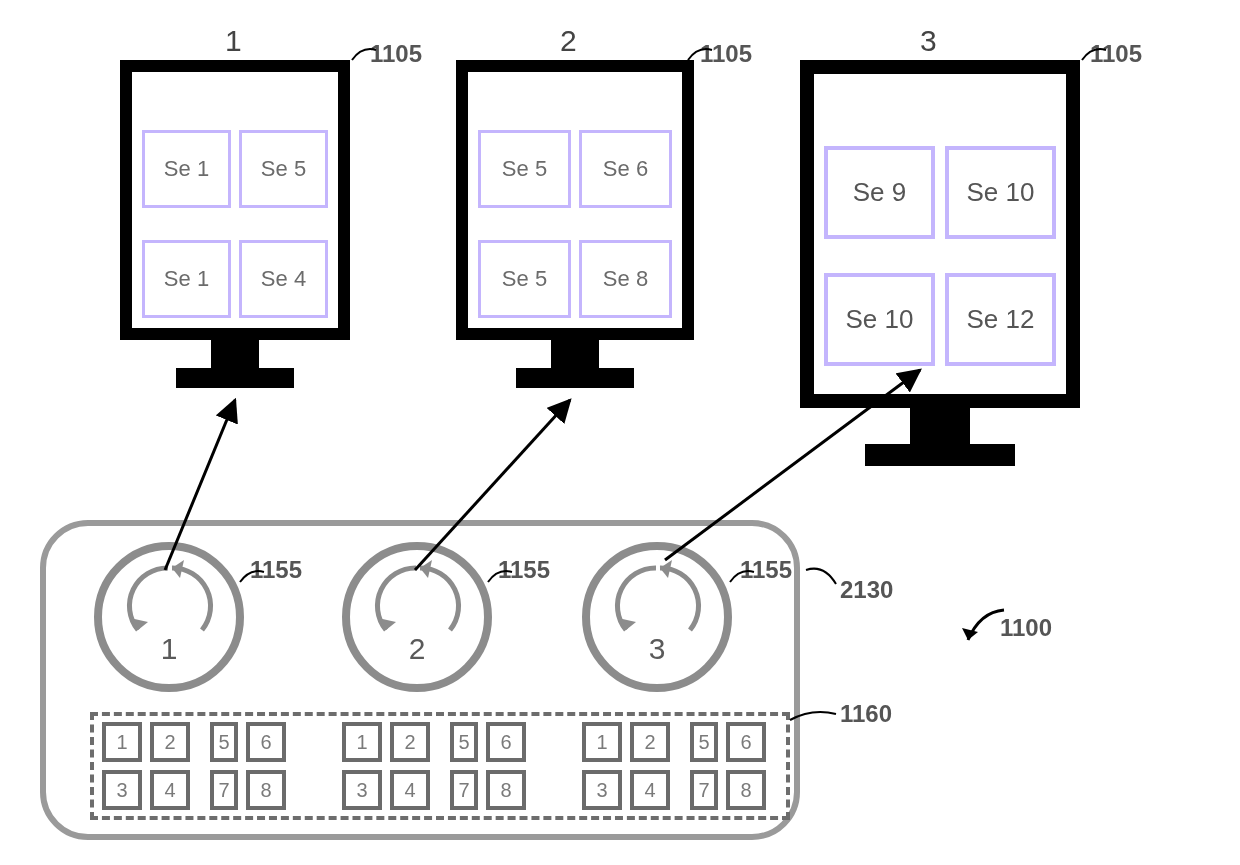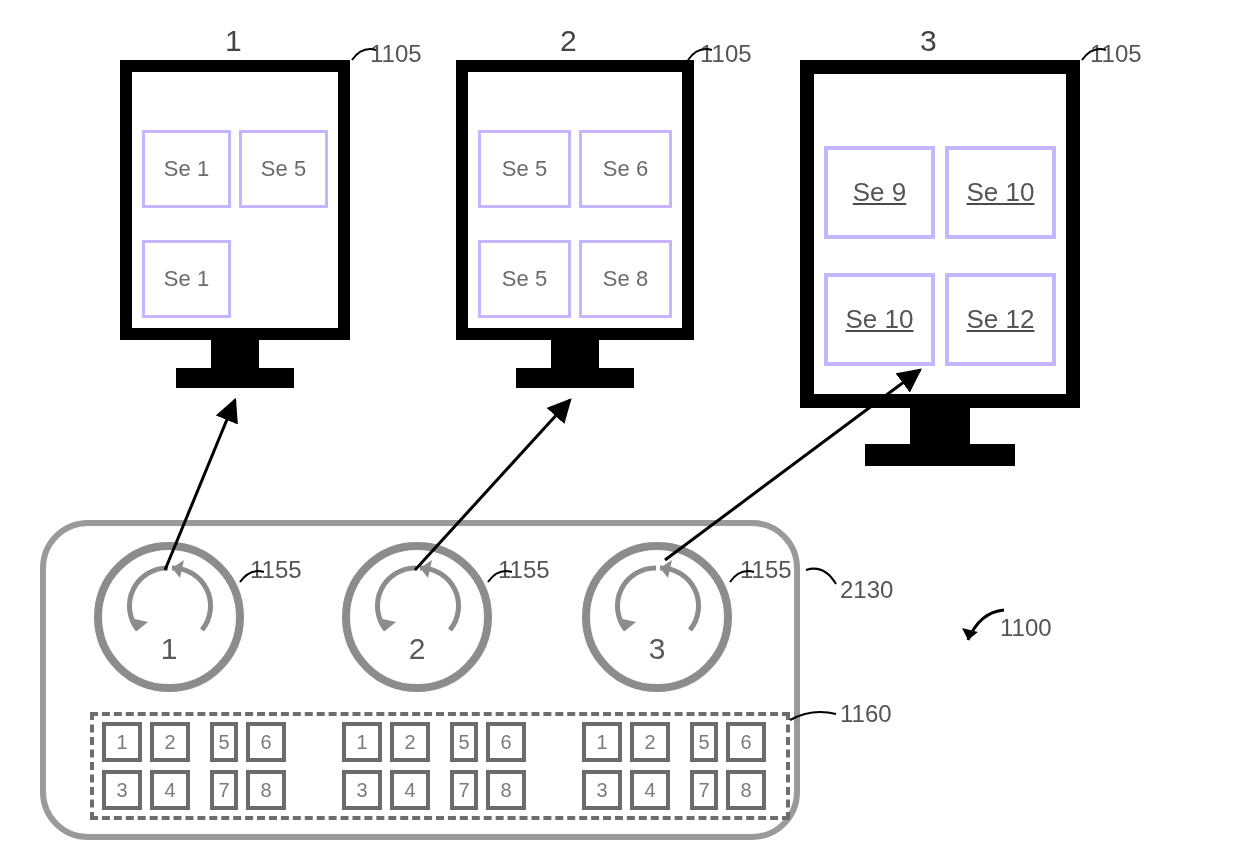--- a/index.html
+++ b/index.html
@@ -75,21 +75,21 @@
   }
   .monitor.m1 .top-bar, .monitor.m2 .top-bar { height: 34px; }
   .monitor.m1 .stand-neck, .monitor.m2 .stand-neck { width: 48px; height: 28px; }
   .monitor.m1 .stand-base, .monitor.m2 .stand-base { width: 118px; height: 20px; }
 
   .monitor.m3 .screen {
     height: 348px;
     border-width: 14px;
   }
   .monitor.m3 .top-bar { height: 48px; }
-  .monitor.m3 .grid { gap: 10px; padding: 0 10px 28px 10px; text-decoration: underline; }
+  .monitor.m3 .grid { gap: 10px; padding: 0 10px 28px 10px; }
   .monitor.m3 .stand-neck { width: 60px; height: 36px; }
   .monitor.m3 .stand-base { width: 150px; height: 22px; }
 
   .monitor-label {
     position: absolute;
     font-size: 30px;
     color: #444;
   }
 
   
@@ -158,20 +158,21 @@
     color: #7a7a7a;
     box-sizing: border-box;
   }
   .key.col3 { margin-left: 12px; }
 
   
   .callout {
     position: absolute;
     font-size: 24px;
     color: #555;
+    font-weight: bold;
   }
 
   
   .overlay-svg {
     position: absolute;
     left: 0; top: 0;
     width: 1240px;
     height: 865px;
     pointer-events: none;
   }
@@ -185,20 +186,21 @@
   <div class="monitor-label" style="left:560px; top:24px;">2</div>
   <div class="monitor-label" style="left:920px; top:24px;">3</div>
 
   <div class="monitor m1">
     <div class="screen">
       <div class="top-bar"></div>
       <div class="grid">
         <div class="cell">Se 1</div>
         <div class="cell">Se 5</div>
         <div class="cell">Se 1</div>
+        <div class="cell">Se 4</div>
       </div>
     </div>
     <div class="stand-neck"></div>
     <div class="stand-base"></div>
   </div>
 
   <div class="monitor m2">
     <div class="screen">
       <div class="top-bar"></div>
       <div class="grid">

